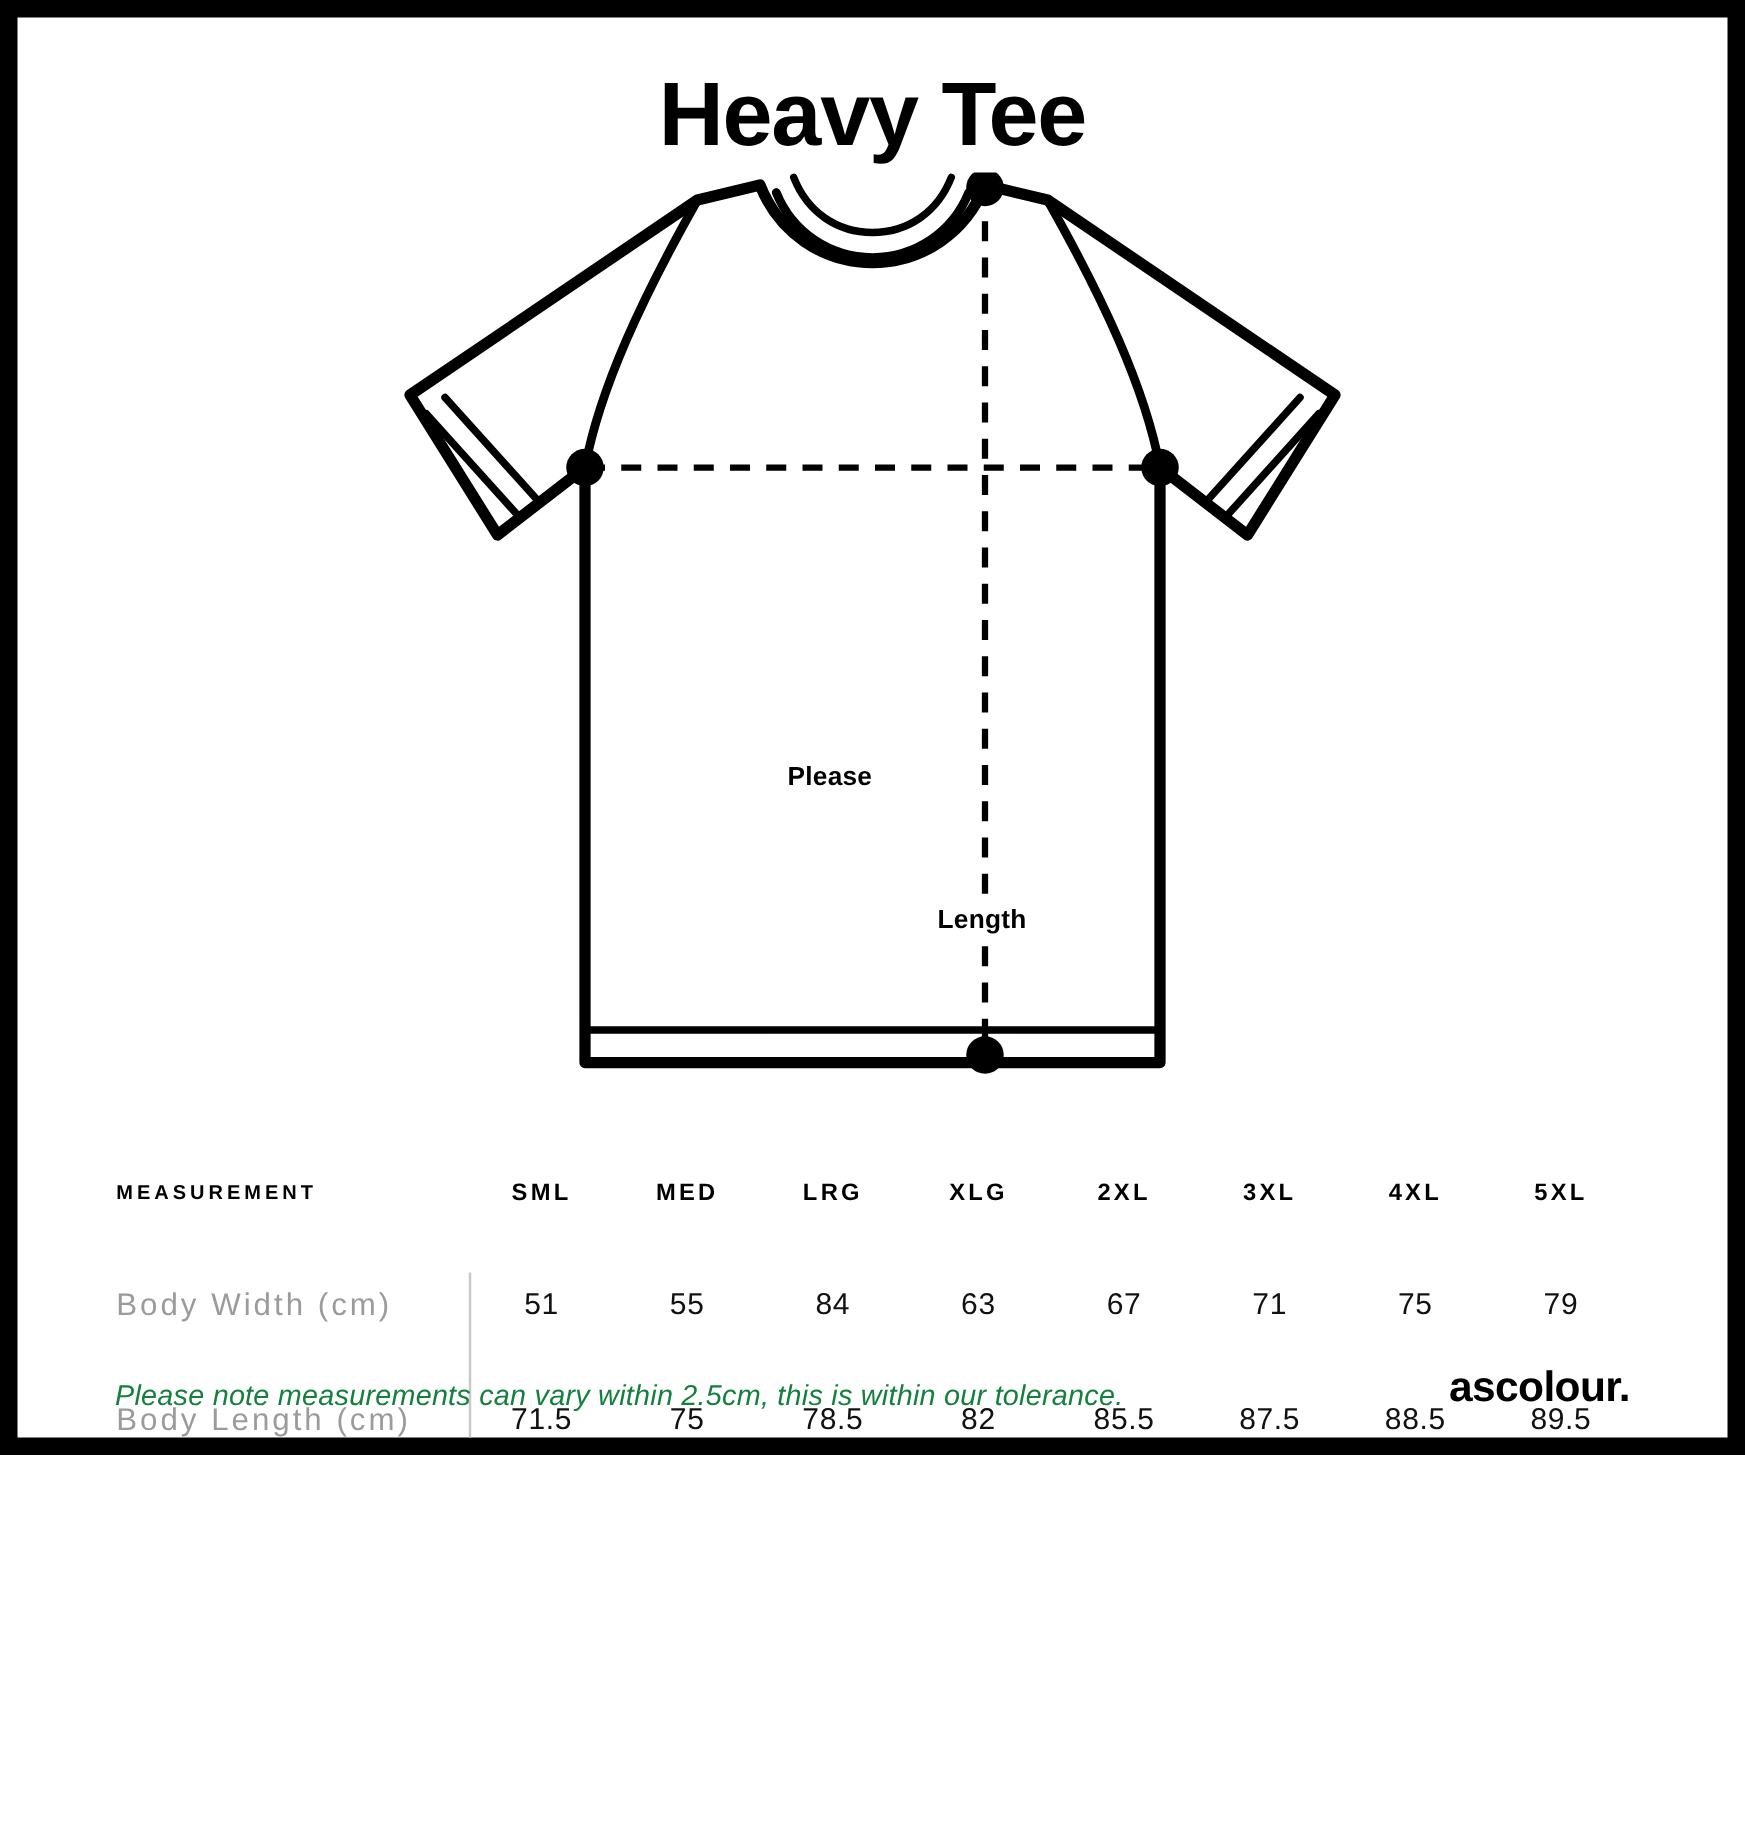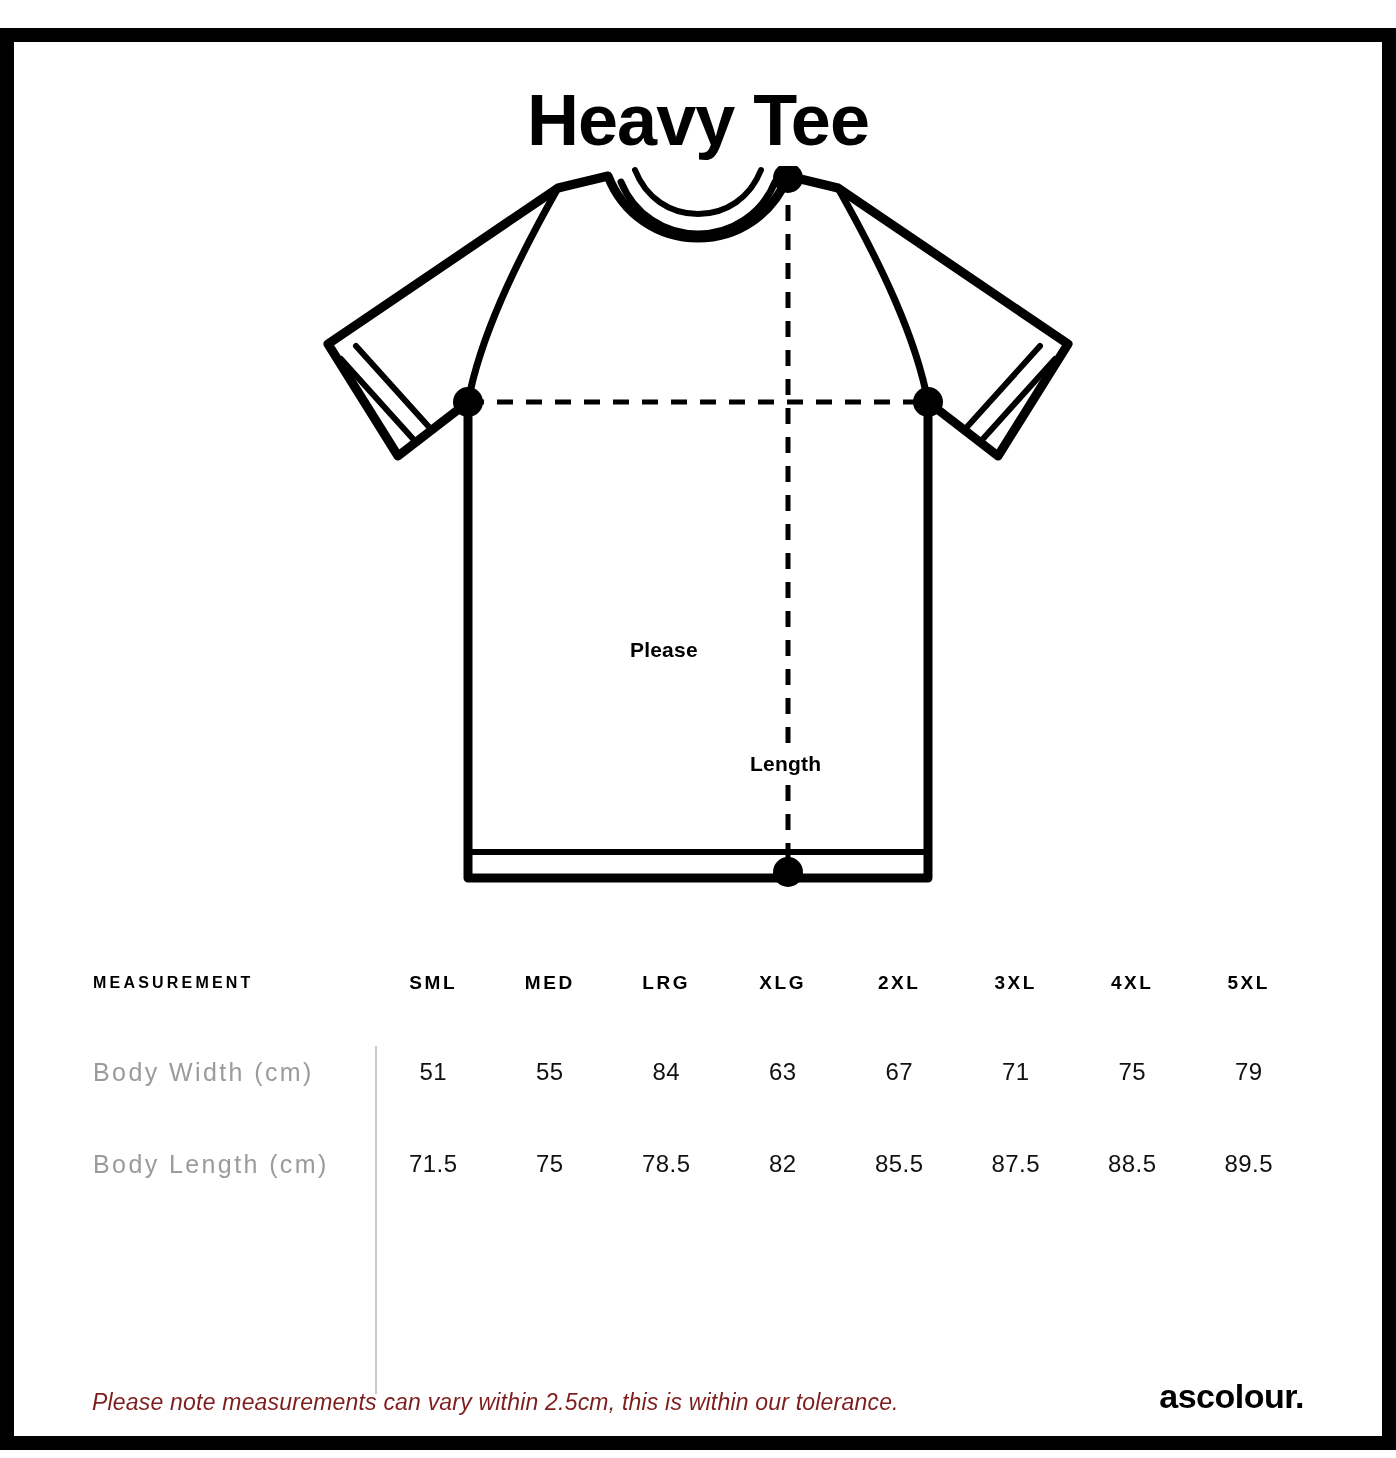--- a/index.html
+++ b/index.html
@@ -7,26 +7,25 @@
     padding: 0;
     background: #ffffff;
   }
   body {
     font-family: "Liberation Sans", sans-serif;
     -webkit-font-smoothing: antialiased;
   }
   .page {
     position: relative;
     width: 1396px;
-    height: 1422px;
+    height: 1164px;
     box-sizing: border-box;
     background: #ffffff;
     border: 14px solid #000000;
     overflow: hidden;
-    margin-top: 28px;
   }
   .inner {
     position: relative;
     width: 100%;
     height: 100%;
     box-sizing: border-box;
     padding: 0;
   }
   .title {
     text-align: center;
@@ -129,21 +128,21 @@
     bottom: 62px;
     display: flex;
     align-items: flex-end;
     justify-content: space-between;
     padding: 0 78px;
     box-sizing: border-box;
   }
   .disclaimer {
     font-size: 23px;
     font-style: italic;
-    color: #7f1d1d;
+    color: #15803d;
     letter-spacing: 0.2px;
   }
   .brand {
     font-size: 34px;
     font-weight: bold;
     color: #000000;
     letter-spacing: -0.5px;
   }
 </style>
 </head>

